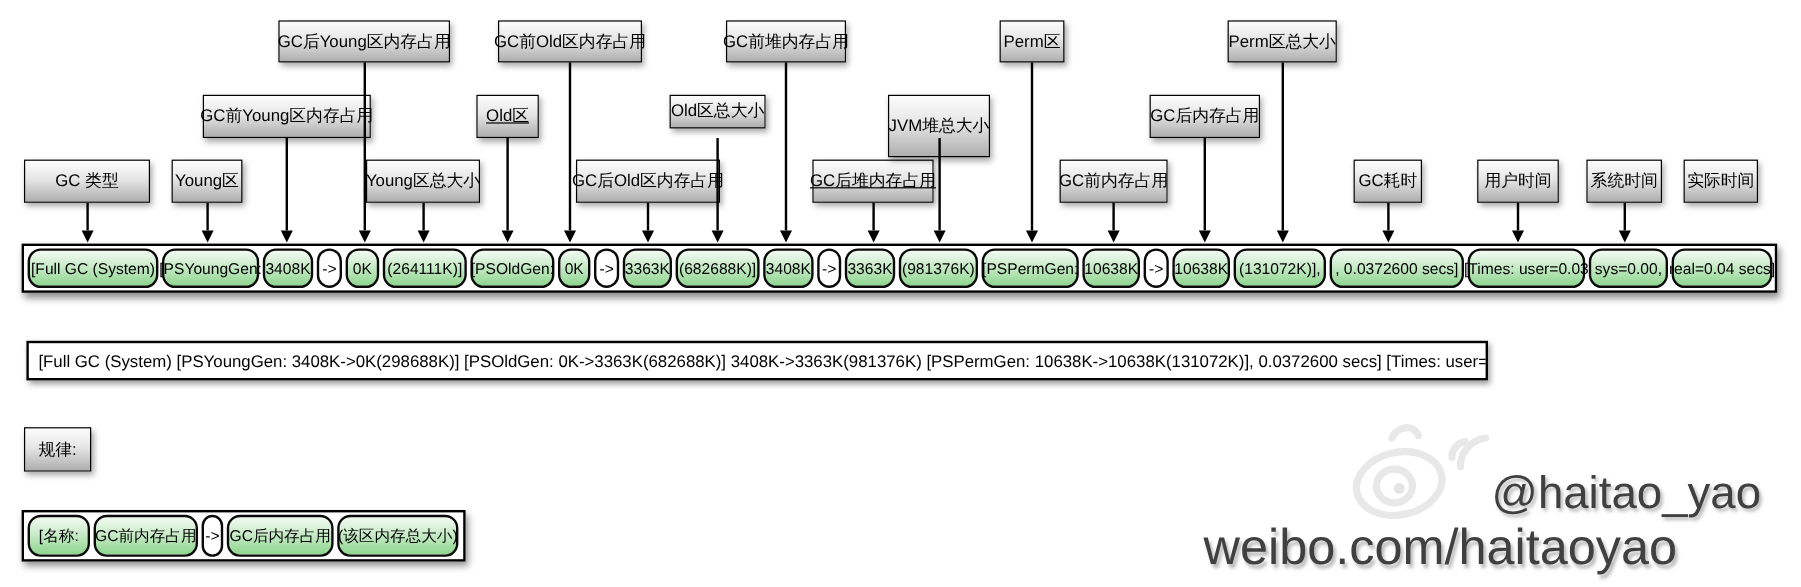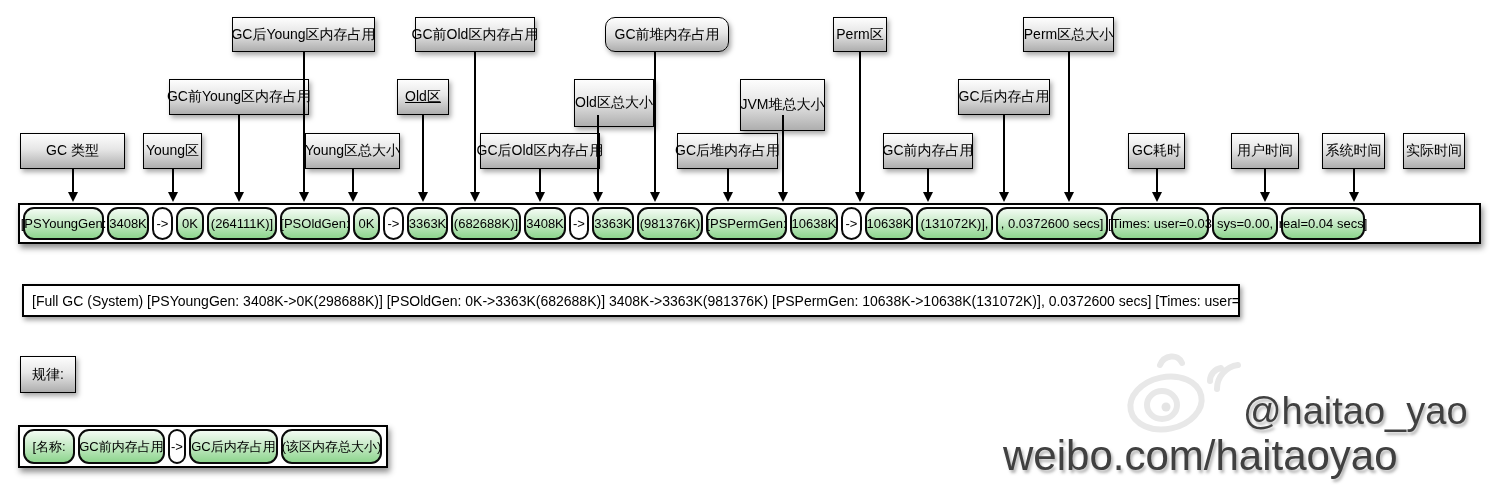--- a/index.html
+++ b/index.html
@@ -62,23 +62,23 @@
 
   <div id="labels-layer">
       <div class="label-box" style="left: 20px; top: 133px; width: 105px; height: 36px;">GC 类型</div>
       <div class="label-box" style="left: 143px; top: 133px; width: 59px; height: 36px;">Young区</div>
       <div class="label-box" style="left: 169px; top: 79px; width: 140px; height: 36px;">GC前Young区内存占用</div>
       <div class="label-box" style="left: 232px; top: 17px; width: 143px; height: 35px;">GC后Young区内存占用</div>
       <div class="label-box" style="left: 305px; top: 133px; width: 95px; height: 36px;">Young区总大小</div>
       <div class="label-box" style="left: 397px; top: 79px; width: 52px; height: 36px; text-decoration: underline;">Old区</div>
       <div class="label-box" style="left: 415px; top: 17px; width: 120px; height: 35px;">GC前Old区内存占用</div>
       <div class="label-box" style="left: 480px; top: 133px; width: 120px; height: 36px;">GC后Old区内存占用</div>
-      <div class="label-box" style="left: 558px; top: 79px; width: 80px; height: 48px; margin-left: 16px;">Old区总大小</div>
-      <div class="label-box" style="left: 605px; top: 17px; width: 124px; height: 35px; border-radius: 10px;">GC前堆内存占用</div>
-      <div class="label-box" style="left: 677px; top: 133px; width: 101px; height: 36px;">GC后堆内存占用</div>
+      <div class="label-box" style="left: 558px; top: 79px; width: 80px; height: 28px;">Old区总大小</div>
+      <div class="label-box" style="left: 605px; top: 17px; width: 100px; height: 35px;">GC前堆内存占用</div>
+      <div class="label-box" style="left: 677px; top: 133px; width: 101px; height: 36px; text-decoration: underline;">GC后堆内存占用</div>
       <div class="label-box" style="left: 740px; top: 79px; width: 85px; height: 52px;">JVM堆总大小</div>
       <div class="label-box" style="left: 833px; top: 17px; width: 54px; height: 35px;">Perm区</div>
       <div class="label-box" style="left: 883px; top: 133px; width: 90px; height: 36px;">GC前内存占用</div>
       <div class="label-box" style="left: 958px; top: 79px; width: 92px; height: 36px;">GC后内存占用</div>
       <div class="label-box" style="left: 1023px; top: 17px; width: 91px; height: 35px;">Perm区总大小</div>
       <div class="label-box" style="left: 1128px; top: 133px; width: 57px; height: 36px;">GC耗时</div>
       <div class="label-box" style="left: 1231px; top: 133px; width: 68px; height: 36px;">用户时间</div>
       <div class="label-box" style="left: 1322px; top: 133px; width: 63px; height: 36px;">系统时间</div>
       <div class="label-box" style="left: 1403px; top: 133px; width: 62px; height: 36px;">实际时间</div>
     </div>
@@ -117,20 +117,21 @@
       <div class="arrow-head" style="left: 1063.5px; top: 192px;"></div>
       <div class="arrow-stem" style="left: 1155.5px; top: 169px; height: 23px;"></div>
       <div class="arrow-head" style="left: 1151.5px; top: 192px;"></div>
       <div class="arrow-stem" style="left: 1264px; top: 169px; height: 23px;"></div>
       <div class="arrow-head" style="left: 1260px; top: 192px;"></div>
       <div class="arrow-stem" style="left: 1352.5px; top: 169px; height: 23px;"></div>
       <div class="arrow-head" style="left: 1348.5px; top: 192px;"></div>
     </div>
 
   <div id="log-row" class="row-box" style="left: 18px; top: 203px; width: 1463px; height: 41px;">
+      <div class="pill" style="width: 109px;">[Full GC (System)</div>
       <div class="pill" style="width: 81px;">[PSYoungGen:</div>
       <div class="pill" style="width: 42px;">3408K</div>
       <div class="pill sep" style="width: 21px;">-&gt;</div>
       <div class="pill" style="width: 28px;">0K</div>
       <div class="pill" style="width: 70px;">(264111K)]</div>
       <div class="pill" style="width: 70px;">[PSOldGen:</div>
       <div class="pill" style="width: 27px;">0K</div>
       <div class="pill sep" style="width: 21px;">-&gt;</div>
       <div class="pill" style="width: 41px;">3363K</div>
       <div class="pill" style="width: 70px;">(682688K)]</div>

